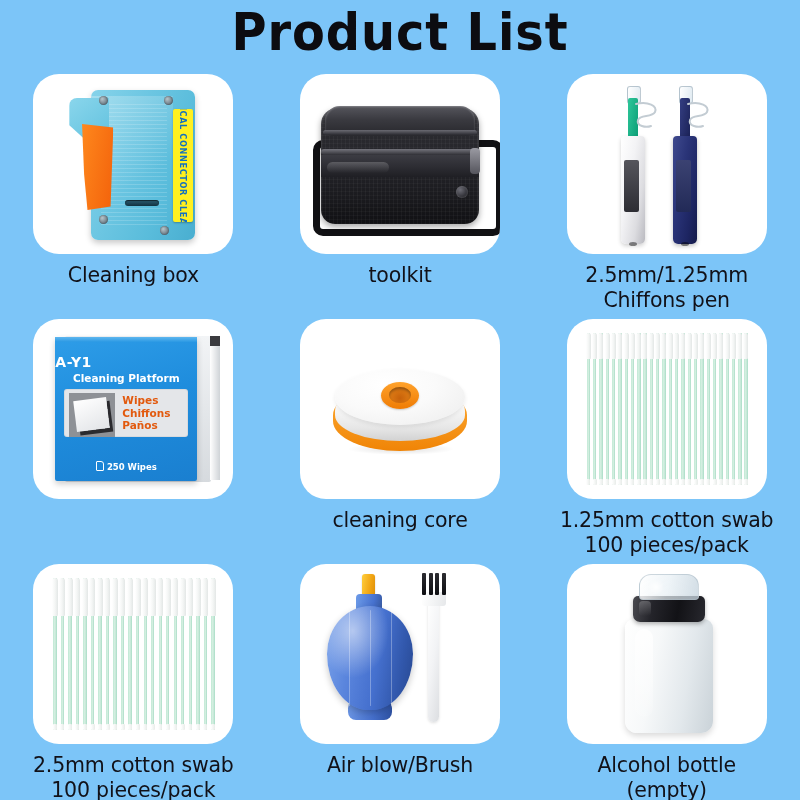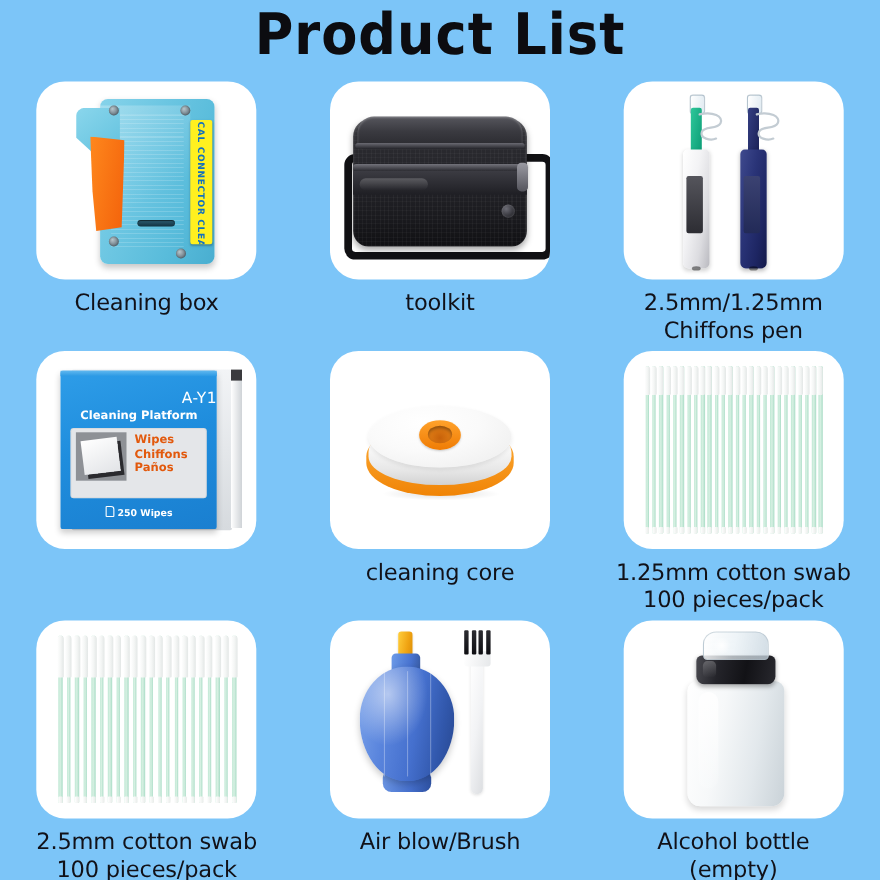--- a/index.html
+++ b/index.html
@@ -259,31 +259,31 @@
     position:absolute; left:0; top:1px; width:142px; height:144px;
     background: linear-gradient(165deg,#2e9de8 0%,#1f8ddd 45%,#1a7fd0 100%);
     border-radius:2px;
     box-shadow: 0 3px 6px rgba(0,0,0,.2);
   }
   .cp-top {
     position:absolute; left:0; top:0; width:142px; height:5px;
     background: linear-gradient(180deg,#5fb7ef,#2b99e4);
   }
   .cp-brand {
-    position:absolute; left:0; top:17px; width:142px; text-align:right;
+    position:absolute; left:0; top:17px; width:142px; text-align:left;
     font-family:"DejaVu Sans", sans-serif;
-    font-size:14px; font-weight:400; color:#ffffff; letter-spacing:.5px;
+    font-size:14px; font-weight:700; color:#ffffff; letter-spacing:.5px;
   }
   .cp-sub {
     position:absolute; left:0; top:35px; width:142px; text-align:center;
     font-family:"DejaVu Sans", sans-serif;
     font-size:10.5px; font-weight:700; color:#ffffff; letter-spacing:0px;
   }
   .cp-panel {
-    position:absolute; left:9px; top:52px; width:124px; height:64px;
+    position:absolute; left:9px; top:52px; width:124px; height:48px;
     background: #e4e6e9;
     border-radius:3px;
     box-shadow: inset 0 0 0 1px rgba(0,0,0,.05);
     display:flex; align-items:center;
   }
   .cp-photo {
     position:absolute; left:5px; top:4px; width:46px; height:44px;
     background:#8e9196;
   }
   .cp-wipe {

